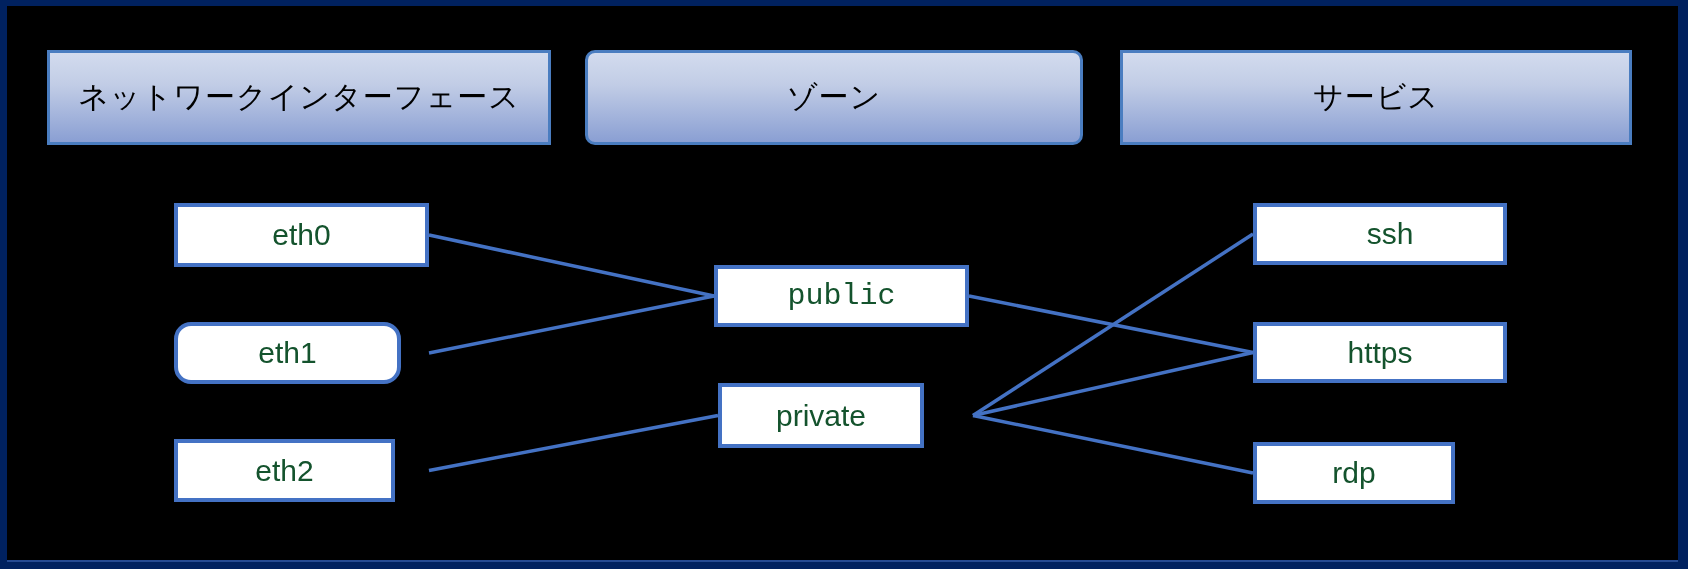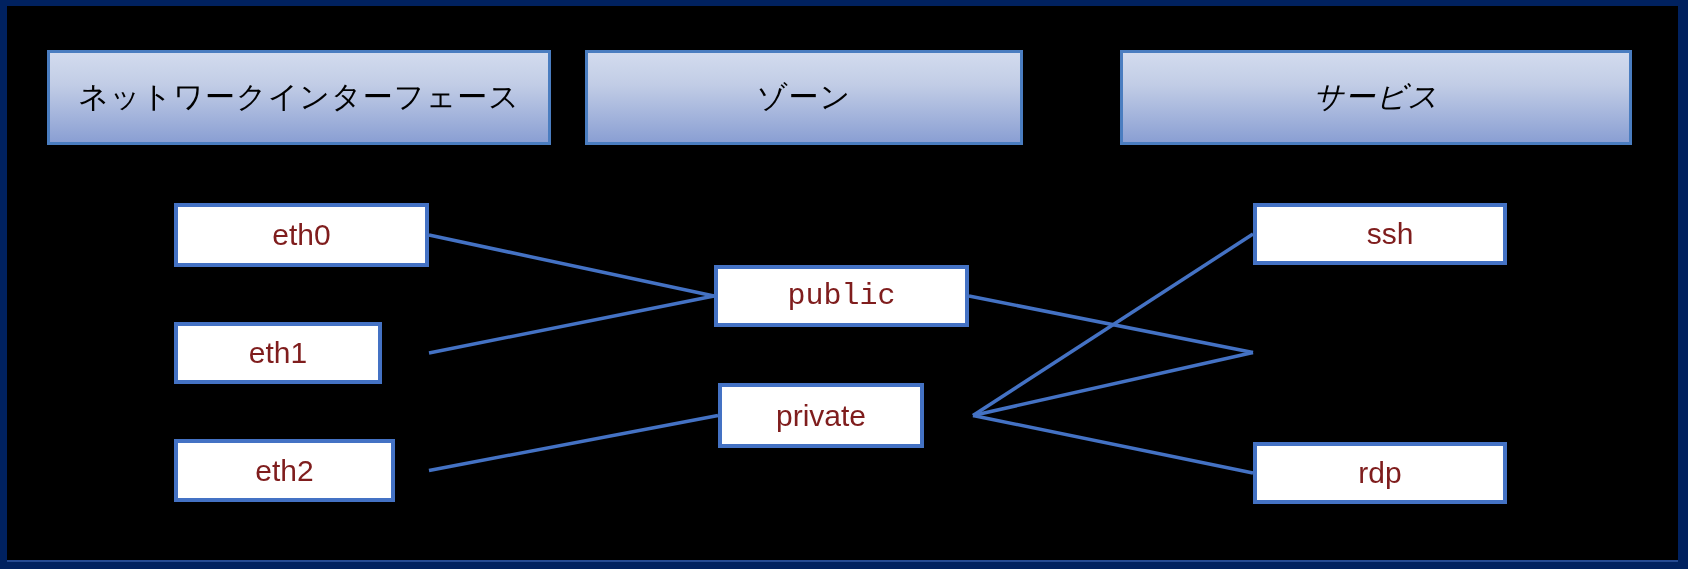--- a/index.html
+++ b/index.html
@@ -28,40 +28,40 @@
   .header{
     position:absolute;top:50px;height:95px;
     box-sizing:border-box;
     border:3px solid #4a7dc0;
     background:linear-gradient(to bottom,#d2dbee 0%,#c2cde6 35%,#8a9fd3 100%);
     display:flex;align-items:center;justify-content:center;
     color:#000;font-size:30px;letter-spacing:1px;
     z-index:2;
   }
   #header-interfaces{left:47px;width:504px;}
-  #header-zones{left:585px;width:438px;}
-  #header-services{left:1120px;width:512px;font-style:italic;}
+  #header-zones{left:585px;width:498px;border-radius:10px;}
+  #header-services{left:1120px;width:512px;}
   
   .node{
     position:absolute;
     box-sizing:border-box;
     background:#fff;
     border:4px solid #4472c4;
     display:flex;align-items:center;justify-content:center;
-    color:#7f1d1d;font-size:30px;
+    color:#14532d;font-size:30px;
     z-index:3;
   }
   #node-eth0   {left:174px; top:203px; width:255px; height:64px;}
-  #node-eth1   {left:174px; top:322px; width:208px; height:62px;}
+  #node-eth1   {left:174px; top:322px; width:227px; height:62px;border-radius:17px;}
   #node-eth2   {left:174px; top:439px; width:221px; height:63px;}
   #node-public {left:714px; top:265px; width:255px; height:62px;font-family:Liberation Mono, monospace;}
   #node-private{left:718px; top:383px; width:206px; height:65px;}
   #node-ssh    {left:1253px;top:203px; width:254px; height:62px;padding-left:20px;}
   #node-https  {left:1253px;top:322px; width:254px; height:61px;}
-  #node-rdp    {left:1253px;top:442px; width:254px; height:62px;}
+  #node-rdp    {left:1253px;top:442px; width:202px; height:62px;}
   
   #edges{
     position:absolute;inset:0;width:1688px;height:569px;
     z-index:1;
   }
 </style>
 </head>
 <body>
 
 <div class="canvas">
@@ -97,19 +97,22 @@
   </div>
   <div class="node" id="node-public">
     <span>public</span>
   </div>
   <div class="node" id="node-private">
     <span>private</span>
   </div>
   <div class="node" id="node-ssh">
     <span>ssh</span>
   </div>
+  <div class="node" id="node-https">
+    <span>https</span>
+  </div>
   <div class="node" id="node-rdp">
     <span>rdp</span>
   </div>
 
   <div class="frame"></div>
   <div class="frame-inner-highlight"></div>
 </div>
 
 </body></html>

